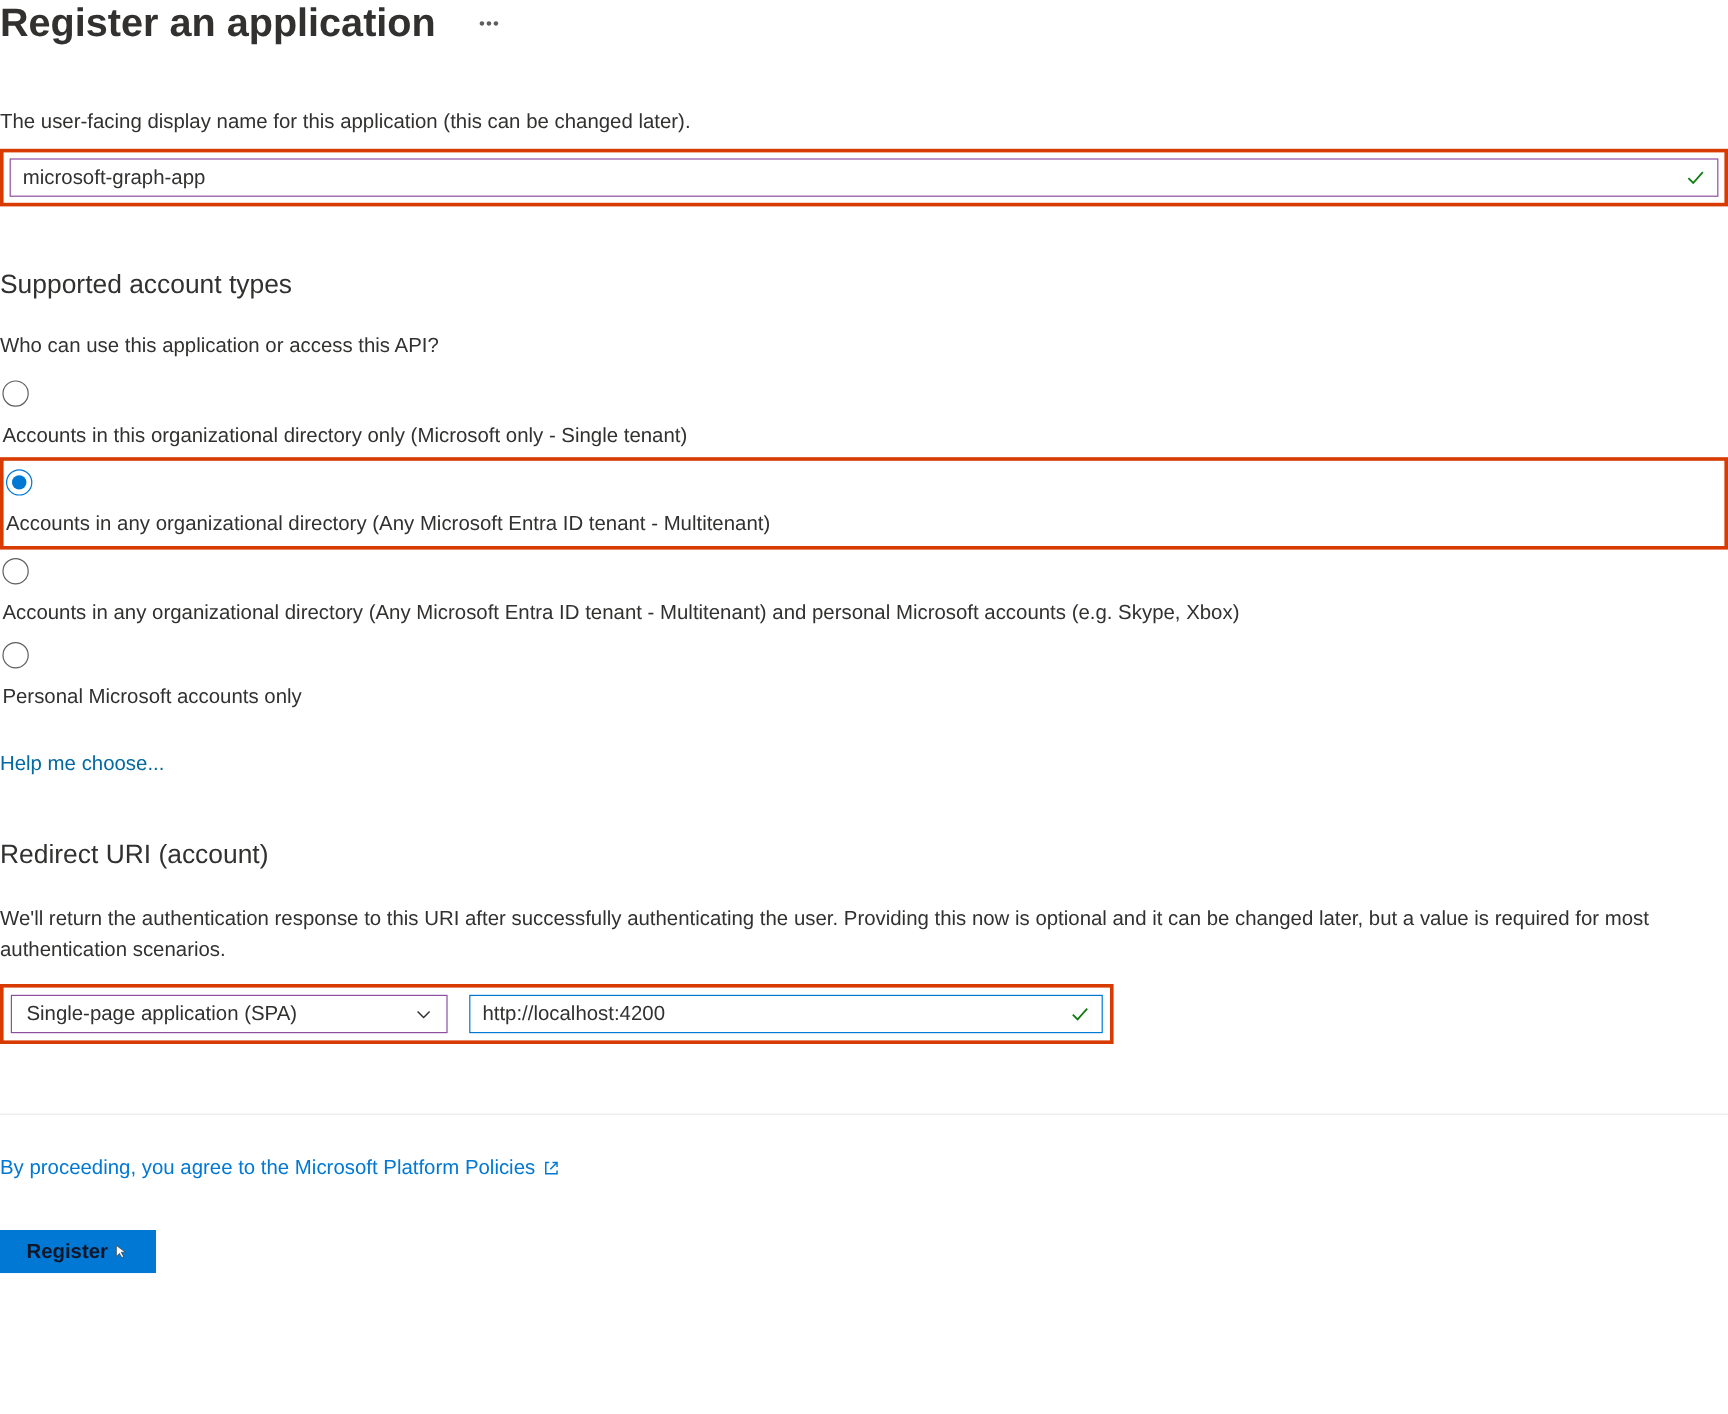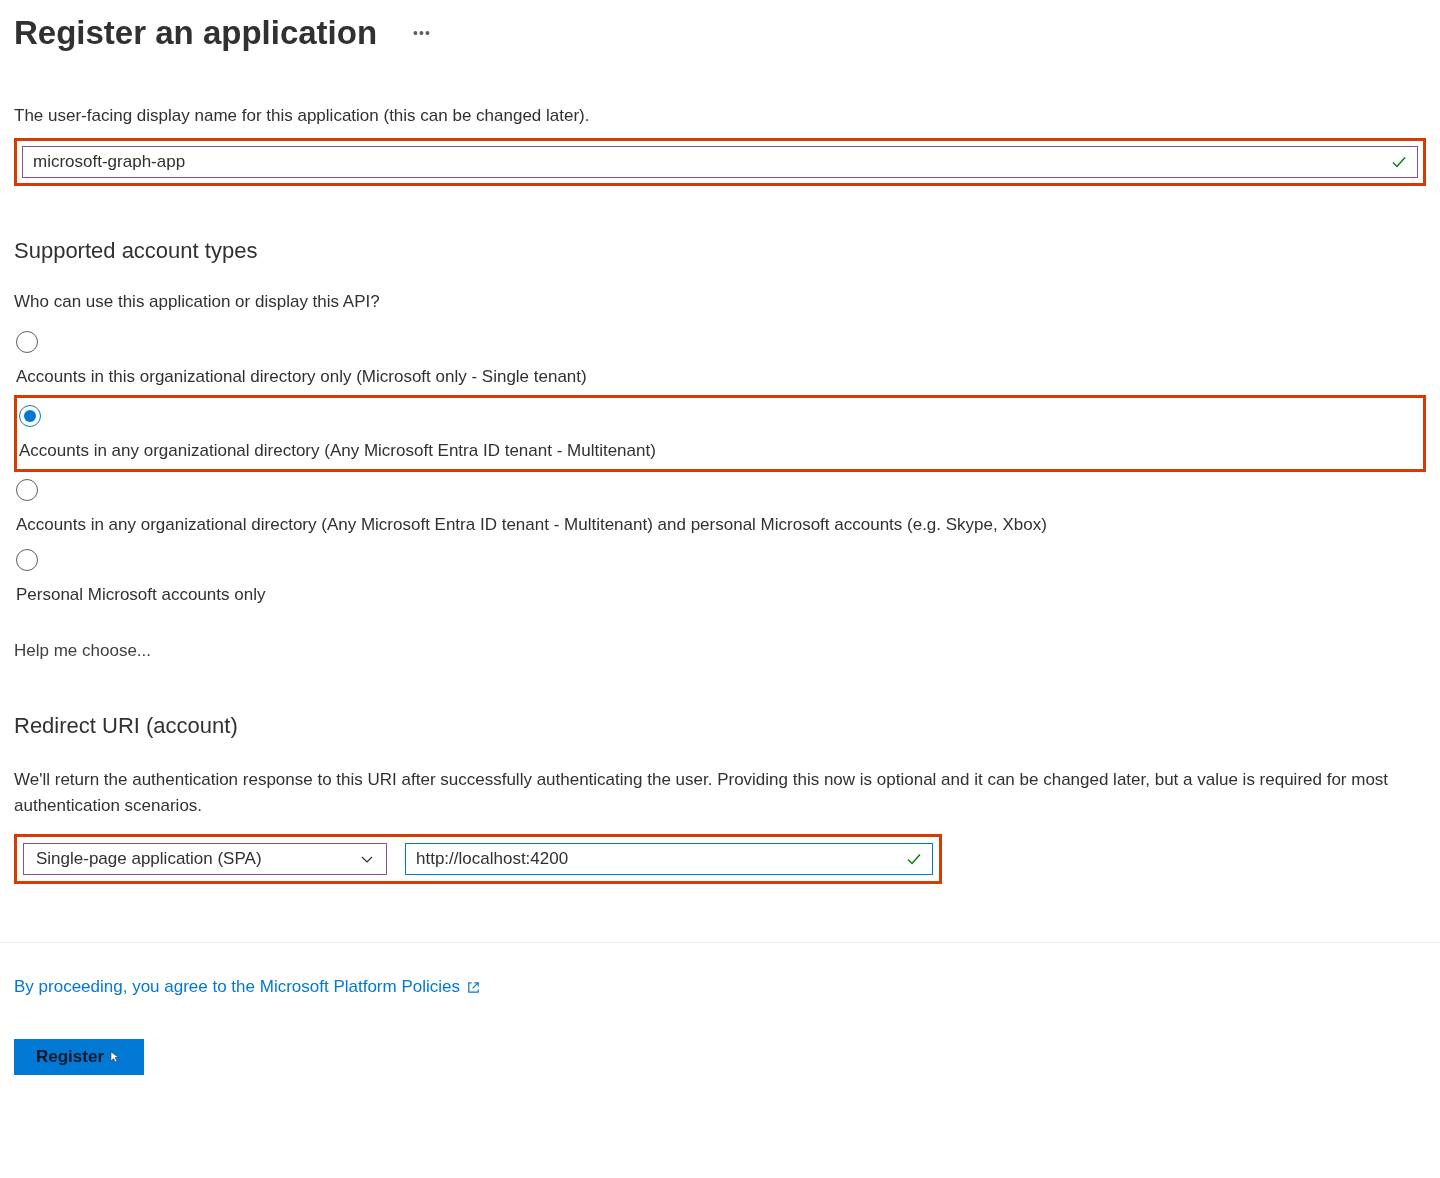--- a/index.html
+++ b/index.html
@@ -7,21 +7,21 @@
       margin: 0;
       padding: 0;
     }
     body {
       font-family: "Segoe UI", -apple-system, BlinkMacSystemFont, sans-serif;
       color: #323130;
       background: #ffffff;
       font-size: 16px;
     }
     .container {
-      padding: 14px;
+      padding: 0;
     }
     .page-header {
       display: flex;
       align-items: center;
       gap: 36px;
       margin-bottom: 54px;
     }
     h1 {
       font-size: 33px;
       font-weight: 600;
@@ -102,21 +102,21 @@
       height: 12px;
       border-radius: 50%;
       background: #0078d4;
     }
     .radio-label {
       font-size: 17px;
       color: #323130;
       line-height: 1.4;
     }
     .help-link {
-      color: #404040;
+      color: #0369a1;
       font-size: 17px;
       text-decoration: none;
       cursor: pointer;
       display: inline-block;
       margin-top: 28px;
     }
     .redirect-desc {
       font-size: 17px;
       color: #323130;
       line-height: 1.5;
@@ -220,21 +220,21 @@
   <div class="highlight-box">
     <div class="text-input-wrapper">
       <input class="text-input" type="text" value="microsoft-graph-app" style="">
       <svg class="check-icon" viewBox="0 0 16 16" fill="none" stroke="currentColor" stroke-width="1.5">
         <path d="M2 8.5 L6 12.5 L14 3.5"></path>
       </svg>
     </div>
   </div>
 
   <h2>Supported account types</h2>
-  <div class="field-description">Who can use this application or display this API?</div>
+  <div class="field-description">Who can use this application or access this API?</div>
 
   <div class="radio-group">
     <div class="radio-option">
       <div class="radio-outer"></div>
       <span class="radio-label">Accounts in this organizational directory only (Microsoft only - Single tenant)</span>
     </div>
 
     <div class="radio-option highlighted">
       <div class="radio-outer selected">
         <div class="radio-inner"></div>

